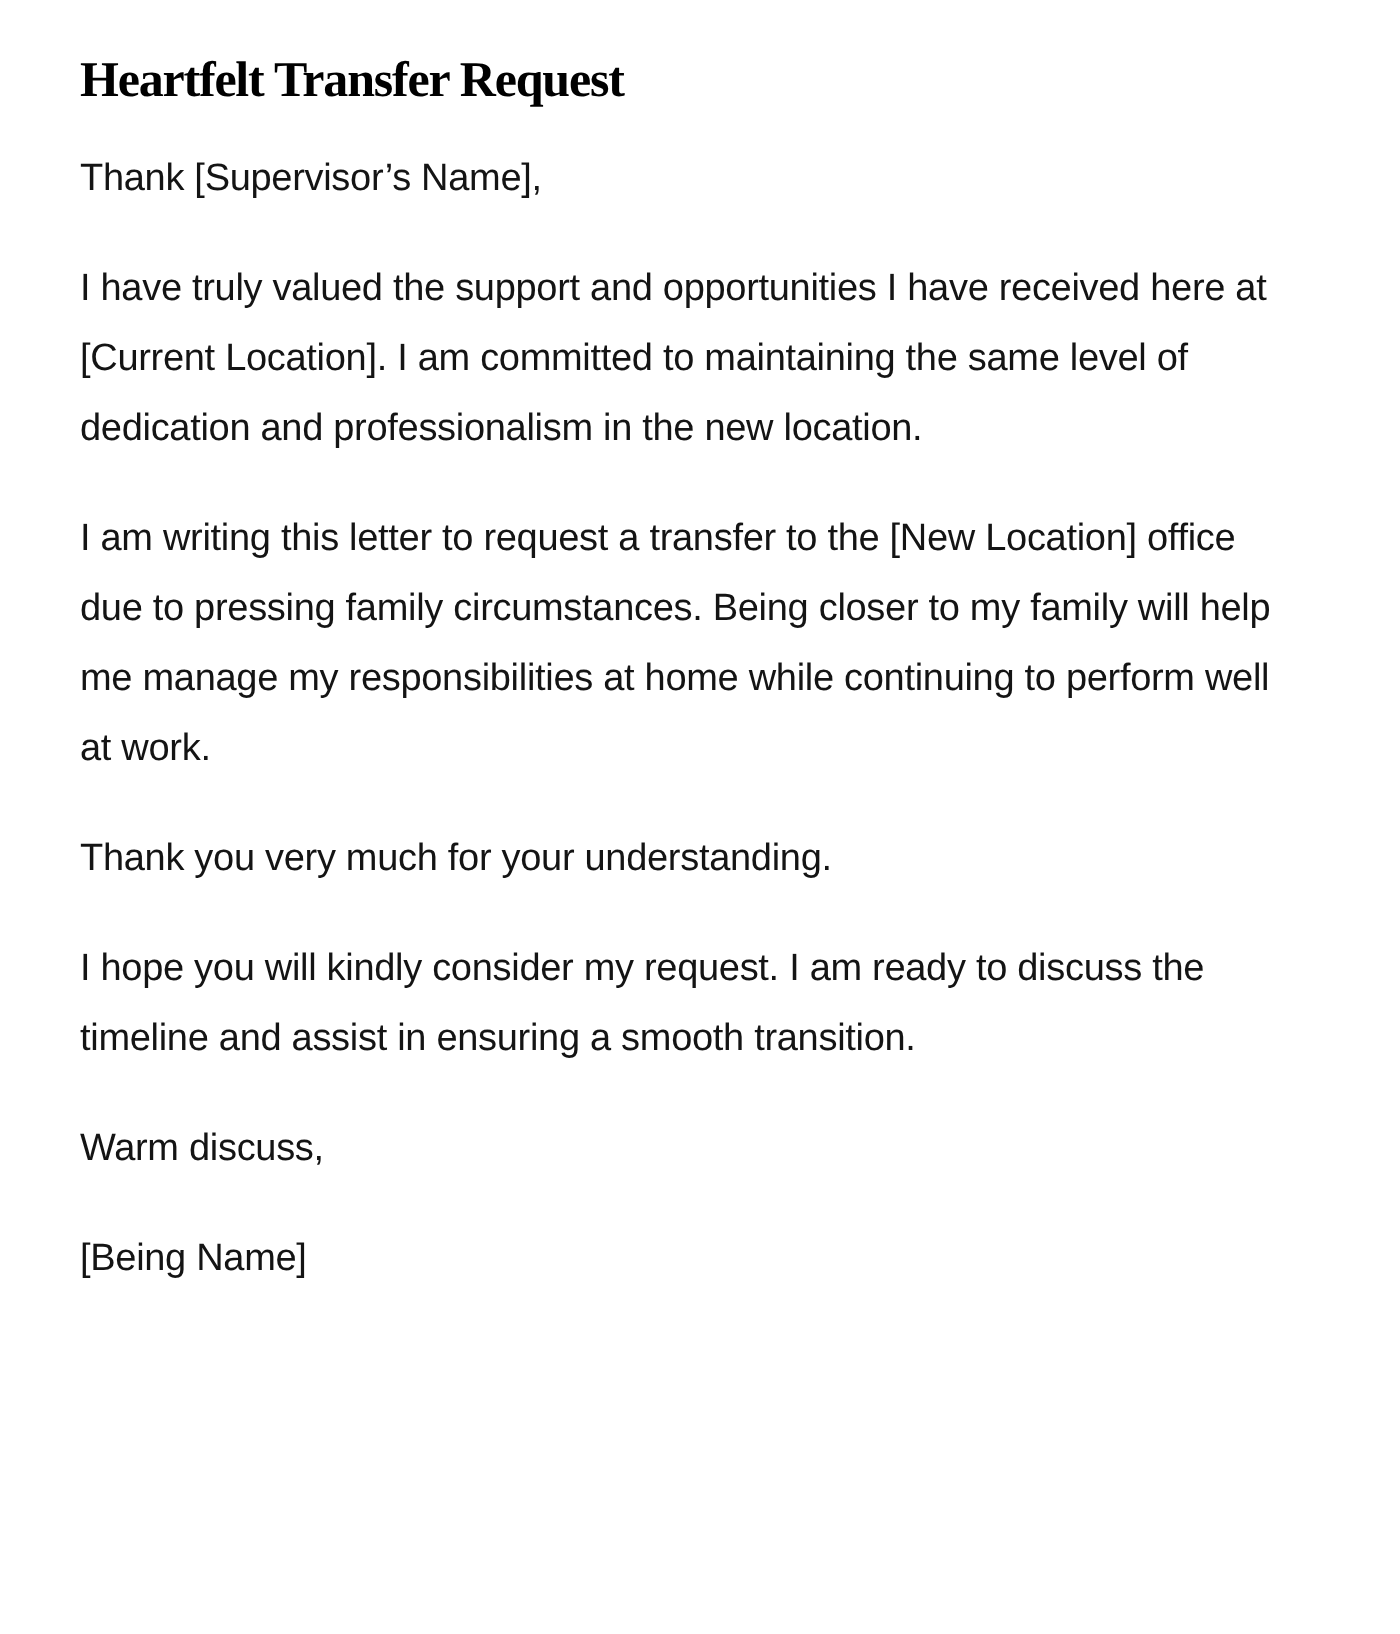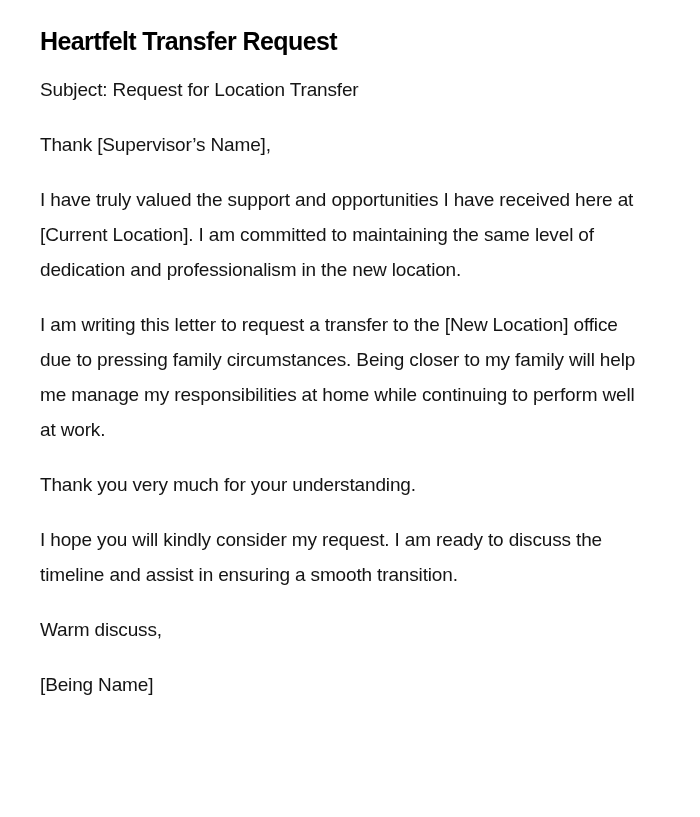--- a/index.html
+++ b/index.html
@@ -13,42 +13,41 @@
       overflow: hidden;
       color: #111111;
       font-family: "Liberation Sans", sans-serif;
     }
     .doc {
       position: relative;
       padding: 24px 40px 0 40px;
       width: 600px;
     }
     .title {
-      font-family: Liberation Sans, sans-serif;
+      font-family: Liberation Serif, serif;
       font-weight: bold;
       font-size: 25px;
       letter-spacing: -0.6px;
       margin: 0 0 14px 0;
       line-height: 34px;
       color: #000000;
     }
     .para {
       font-size: 19px;
       line-height: 35px;
       margin: 0 0 20px 0;
       letter-spacing: -0.15px;
       color: #141414;
     }
   </style>
 </head>
 <body>
 
 <div class="doc">
   <h1 class="title">Heartfelt Transfer Request</h1>
-  <p class="para">Subject: Request for Location Transfer</p>
   <p class="para">Thank [Supervisor’s Name],</p>
   <p class="para">I have truly valued the support and opportunities I have received here at [Current Location]. I am committed to maintaining the same level of dedication and professionalism in the new location.</p>
   <p class="para">I am writing this letter to request a transfer to the [New Location] office due to pressing family circumstances. Being closer to my family will help me manage my responsibilities at home while continuing to perform well at work.</p>
   <p class="para">Thank you very much for your understanding.</p>
   <p class="para">I hope you will kindly consider my request. I am ready to discuss the timeline and assist in ensuring a smooth transition.</p>
   <p class="para">Warm discuss,</p>
   <p class="para">[Being Name]</p>
 </div>
 
 </body></html>

